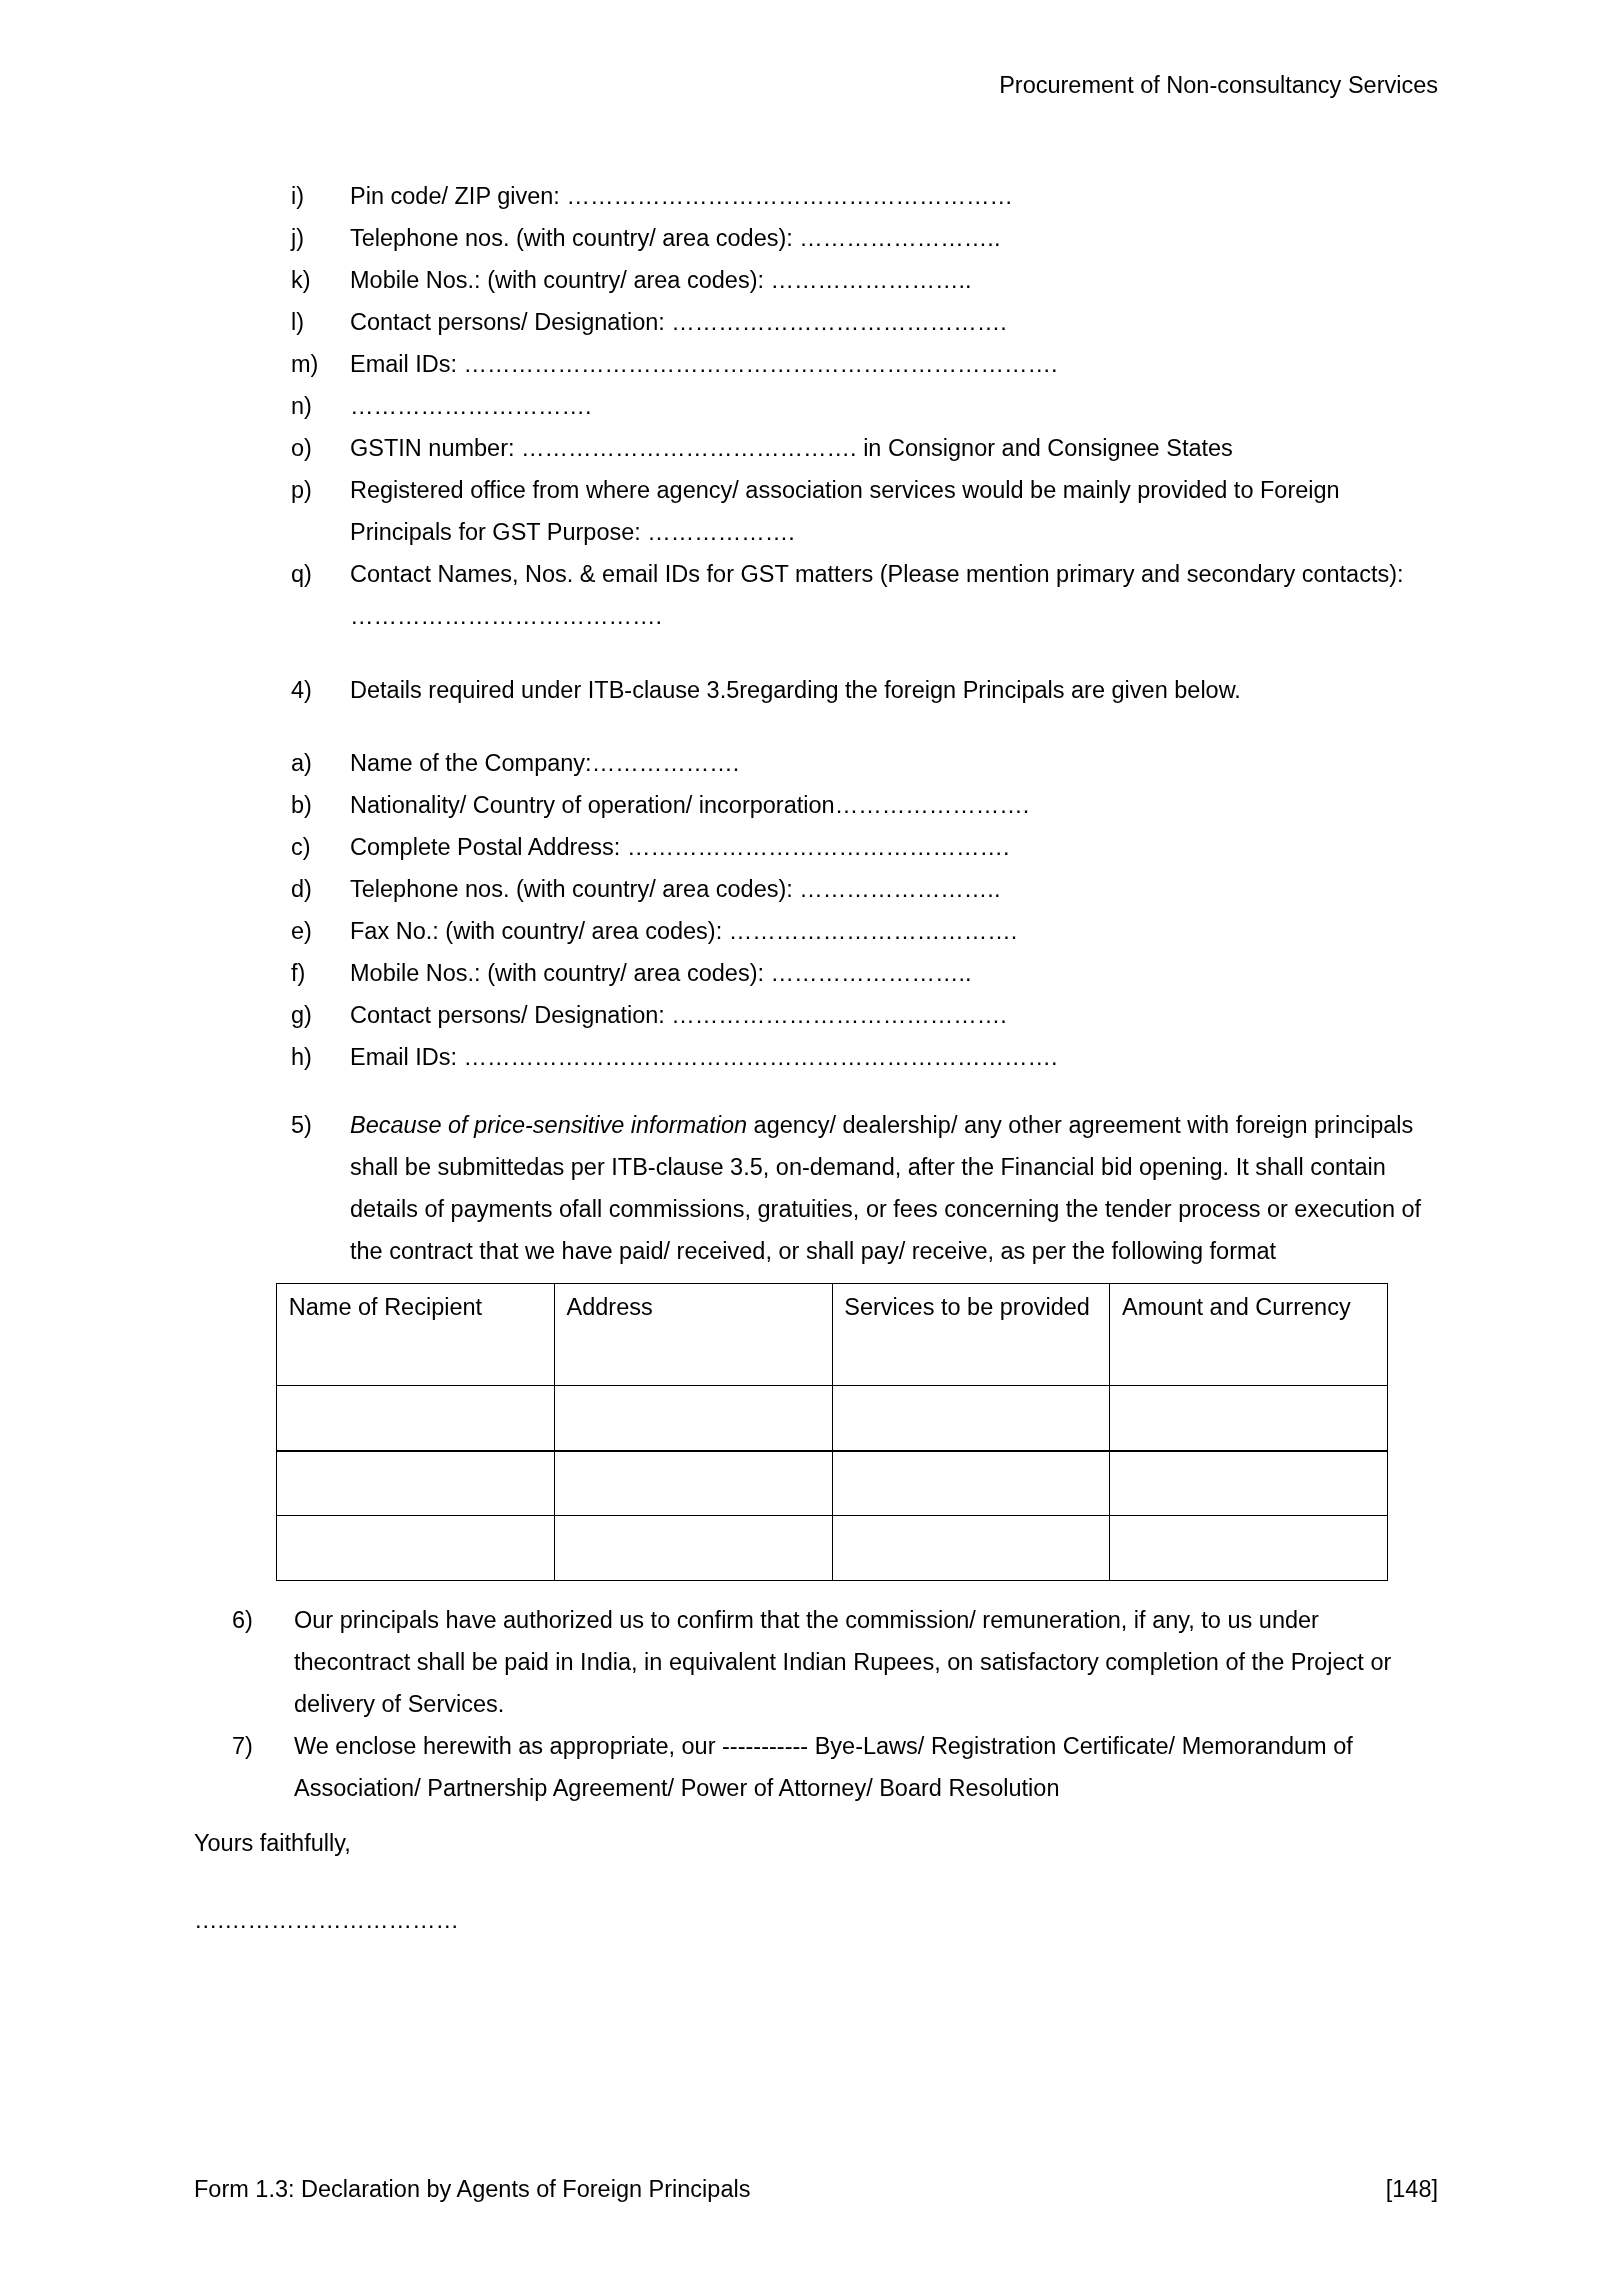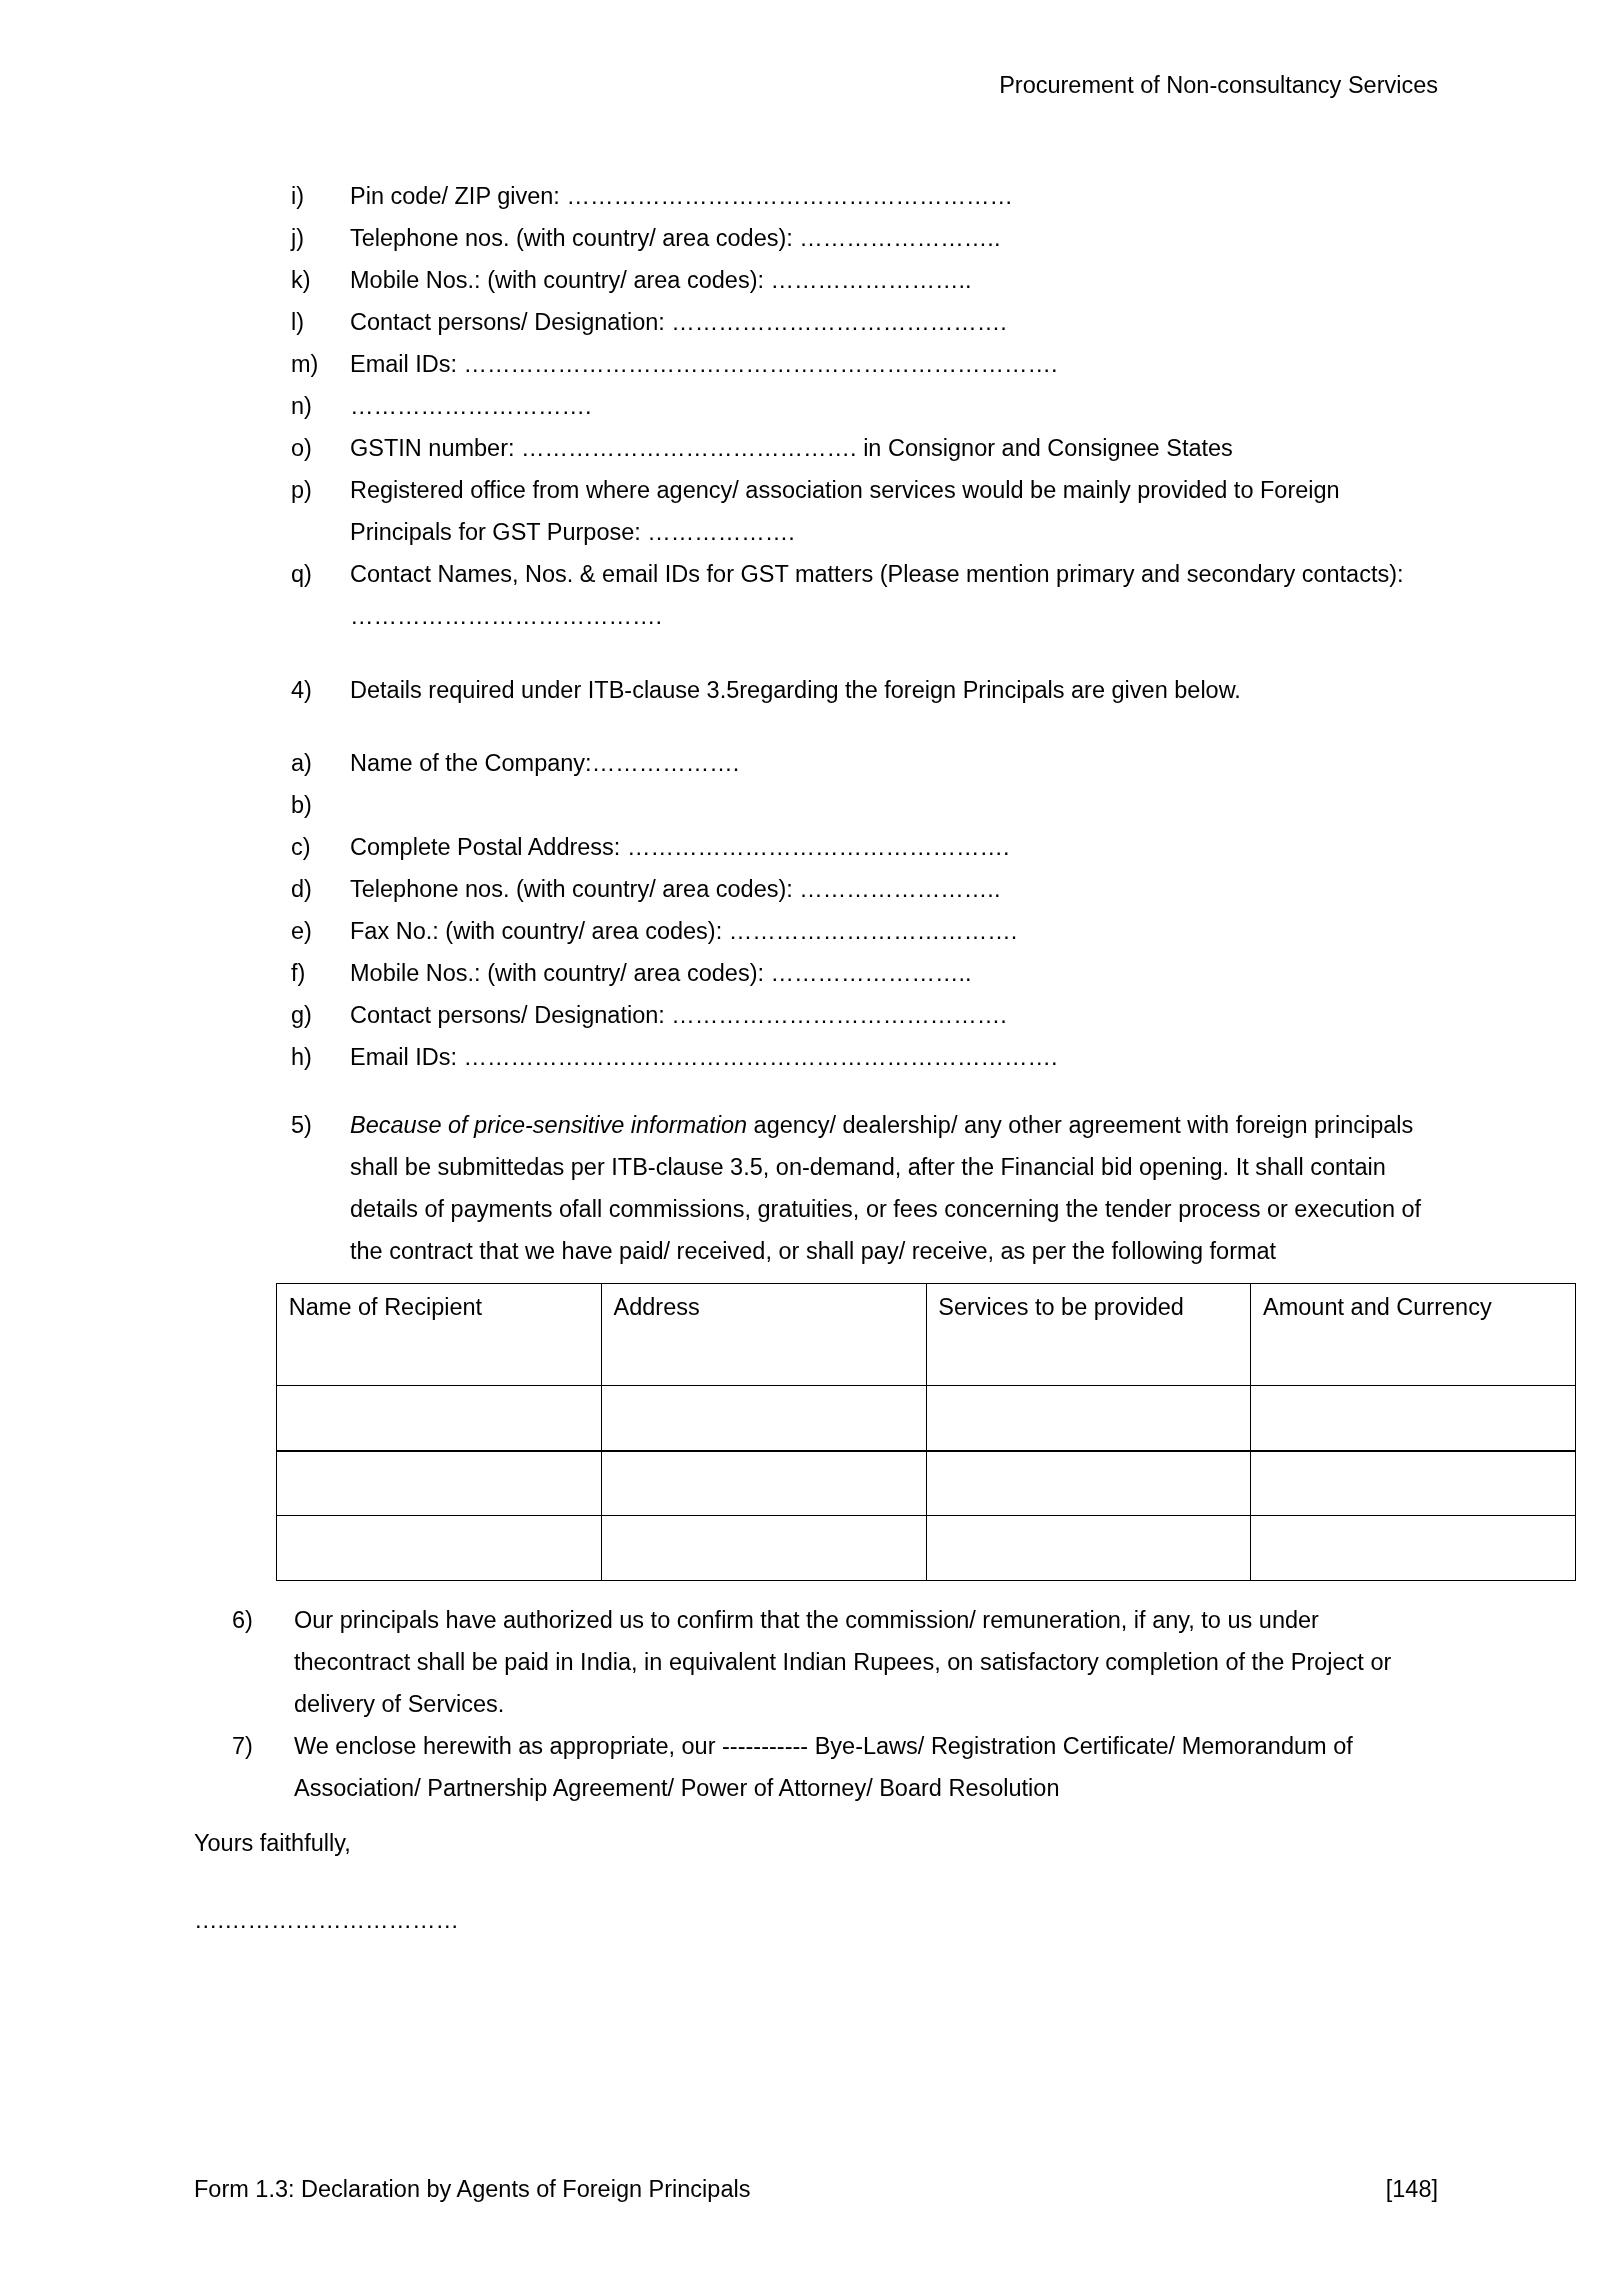--- a/index.html
+++ b/index.html
@@ -29,21 +29,21 @@
   .sec5 { margin-top:25.5px; }
   .sec6 { margin-top:17.6px; }
   .closing { margin-top:13px; }
   .signature { margin-top:35px; }
 
   em.lead { }
 
   table.commission {
     border-collapse:collapse;
     margin:11.8px 0 0 82px;
-    width:1300px;
+    width:1112px;
     table-layout:fixed;
   }
   table.commission th, table.commission td {
     border:1px solid #000;
     font-weight:normal;
     text-align:left;
     vertical-align:top;
     padding:5.9px 11.8px;
     line-height:35px;
     width:25%;
@@ -112,20 +112,21 @@
     <span class="text">Details required under ITB-clause 3.5regarding the foreign Principals are given below.</span>
   </div>
 
   <div class="letter-list list-ah">
     <div class="li">
       <span class="marker">a)</span>
       <span class="text">Name of the Company:……………….</span>
     </div>
     <div class="li">
       <span class="marker">b)</span>
+      <span class="text">Nationality/ Country of operation/ incorporation…………………….</span>
     </div>
     <div class="li">
       <span class="marker">c)</span>
       <span class="text">Complete Postal Address: ………………………………………….</span>
     </div>
     <div class="li">
       <span class="marker">d)</span>
       <span class="text">Telephone nos. (with country/ area codes): ……………………..</span>
     </div>
     <div class="li">

